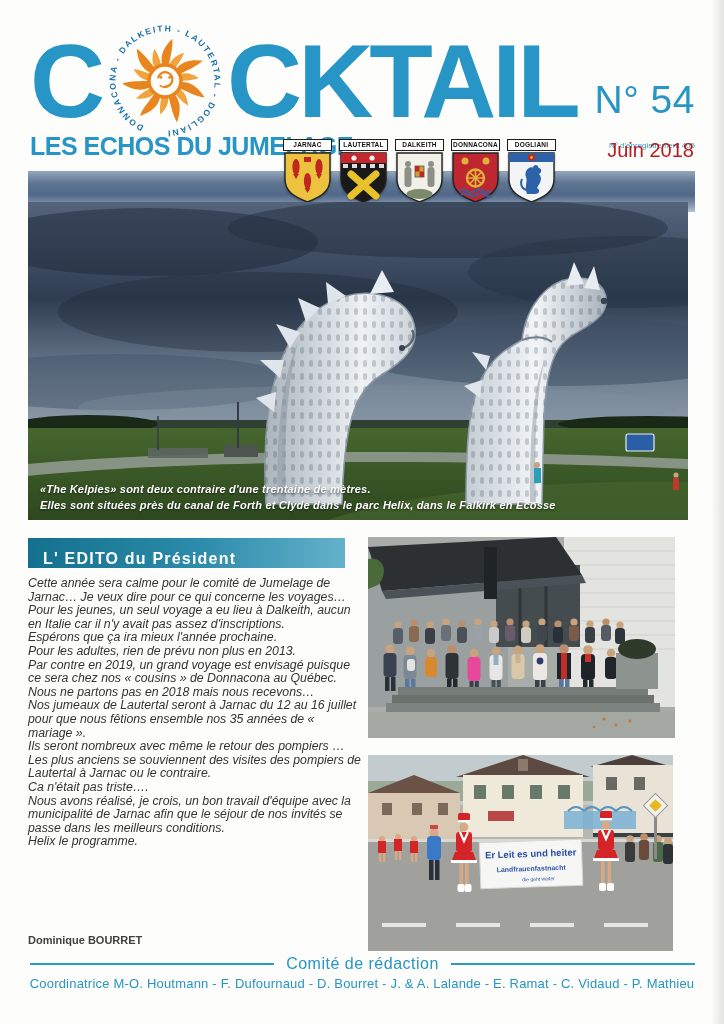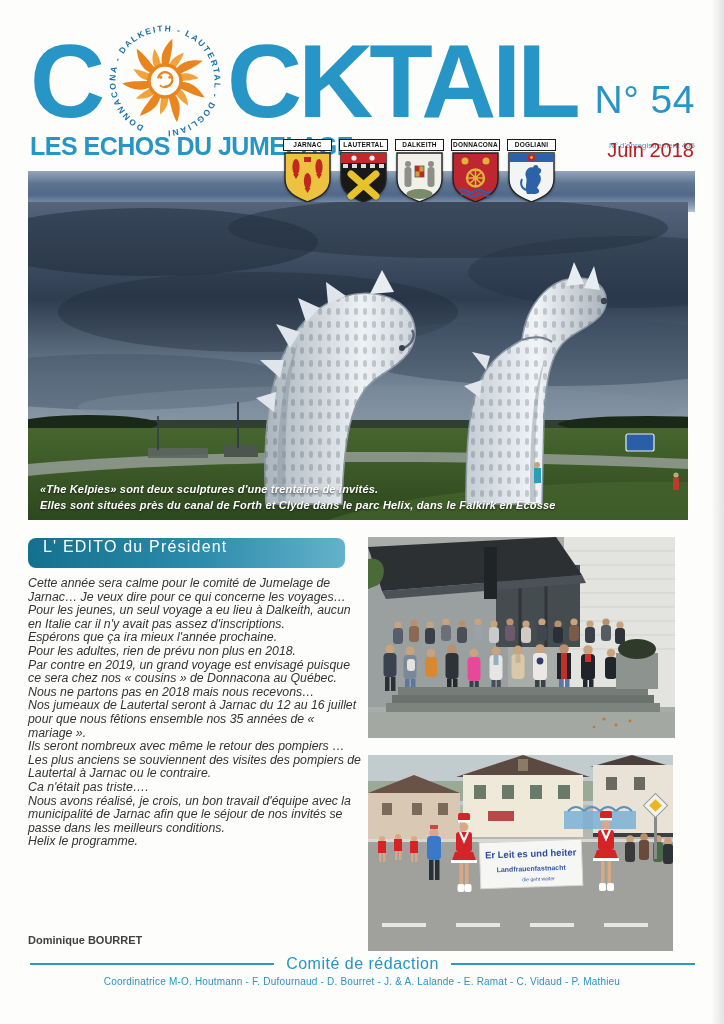--- a/index.html
+++ b/index.html
@@ -35,40 +35,40 @@
   
   .kelpies { position:absolute; left:28px; top:202px; width:660px; height:318px; }
   .kelpies svg { display:block; }
   .kelpies-caption { position:absolute; left:12px; bottom:7px; color:#fff;
     font-size:11px; font-weight:bold; font-style:italic; line-height:15.5px;
     text-shadow:0 1px 2px rgba(0,0,0,0.6); letter-spacing:0.2px; }
 
   
   .edito-banner { position:absolute; left:28px; top:538px; width:317px; height:30px;
     background:linear-gradient(90deg,#14708f 0%, #2d8cab 55%, #64b2cb 100%);
-    display:flex; align-items:flex-start; padding-left:15px; box-sizing:border-box;
-    color:#fff; font-size:16px; font-weight:normal; letter-spacing:1.2px;border-radius:8px; }
+    display:flex; align-items:flex-end; padding-left:15px; box-sizing:border-box;
+    color:#fff; font-size:16px; font-weight:bold; letter-spacing:1.2px; }
   .edito-text { position:absolute; left:28px; top:577px; width:333px;
     font-size:12.3px; line-height:13.6px; color:#333; }
   .edito-text p { margin:0;font-style:italic; }
   .signature { position:absolute; left:28px; top:934px; font-size:11px; font-weight:bold; color:#404040; }
 
   
   .photo { position:absolute; background:#fff; }
   .photo-group { left:368px; top:537px; width:307px; height:201px; }
   .photo-parade { left:368px; top:755px; width:305px; height:196px; }
   .photo svg { display:block; }
 
   
   .footer-divider { position:absolute; left:30px; right:29px; top:955px;
     display:flex; align-items:center; gap:12px; color:#2795c5; }
   .footer-divider .line { flex:1; height:2px; background:#2f9ac2; }
   .footer-divider .fd-text { font-size:16px; letter-spacing:0.5px; }
   .footer-members { position:absolute; left:0; right:0; top:976px; text-align:center;
-    font-size:10px; color:#2795c5; letter-spacing:0.2px; }
+    font-size:13px; color:#2795c5; letter-spacing:0.2px; }
 </style>
 </head>
 <body>
 
 <div class="page">
 
   <div class="masthead">
     <span class="logo-letter">C</span>
     <svg class="sun" viewBox="0 0 120 120">
       <defs>
@@ -255,33 +255,33 @@
         <polygon points="452,196 436,184 454,178" fill="#dfe5ea"></polygon>
         <polygon points="458,168 444,150 462,154" fill="#dfe5ea"></polygon>
         <path d="M502,300 C502,240 504,190 516,160 C508,196 506,248 508,300 Z" fill="#8d99a4" opacity="0.5"></path>
       </g>
       <rect x="506" y="266" width="7" height="15" fill="#2aa0b8"></rect>
         <circle cx="509" cy="263" r="3" fill="#c9a27e"></circle>
       <rect x="645" y="276" width="6" height="12" fill="#c0392b"></rect>
         <circle cx="648" cy="273" r="2.6" fill="#c9a27e"></circle>
     </svg>
     <figcaption class="kelpies-caption">
-      <div>«The Kelpies» sont deux sculptures d'une trentaine de invités.</div>
+      <div>«The Kelpies» sont deux contraire d'une trentaine de mètres.</div>
       <div>Elles sont situées près du canal de Forth et Clyde dans le parc Helix, dans le Falkirk en Écosse</div>
     </figcaption>
   </figure>
 
   <div class="edito-banner">
     <span>L' EDITO du Président</span>
   </div>
   <div class="edito-text">
       <p>Cette année sera calme pour le comité de Jumelage de Jarnac… Je veux dire pour ce qui concerne les voyages…</p>
       <p>Pour les jeunes, un seul voyage a eu lieu à Dalkeith, aucun en Italie car il n'y avait pas assez d'inscriptions.</p>
       <p>Espérons que ça ira mieux l'année prochaine.</p>
-      <p>Pour les adultes, rien de prévu non plus en 2018.</p>
+      <p>Pour les adultes, rien de prévu non plus en 2013.</p>
       <p>Par contre en 2019, un grand voyage est envisagé puisque ce sera chez nos « cousins » de Donnacona au Québec.</p>
       <p>Nous ne partons pas en 2018 mais nous recevons…</p>
       <p>Nos jumeaux de Lautertal seront à Jarnac du 12 au 16 juillet pour que nous fêtions ensemble nos 35 années de « mariage ».</p>
       <p>Ils seront nombreux avec même le retour des pompiers …</p>
       <p>Les plus anciens se souviennent des visites des pompiers de Lautertal à Jarnac ou le contraire.</p>
       <p>Ca n'était pas triste….</p>
       <p>Nous avons réalisé, je crois, un bon travail d'équipe avec la municipalité de Jarnac afin que le séjour de nos invités se passe dans les meilleurs conditions.</p>
       <p>Helix le programme.</p>
     </div>
   <div class="signature">Dominique BOURRET</div>

